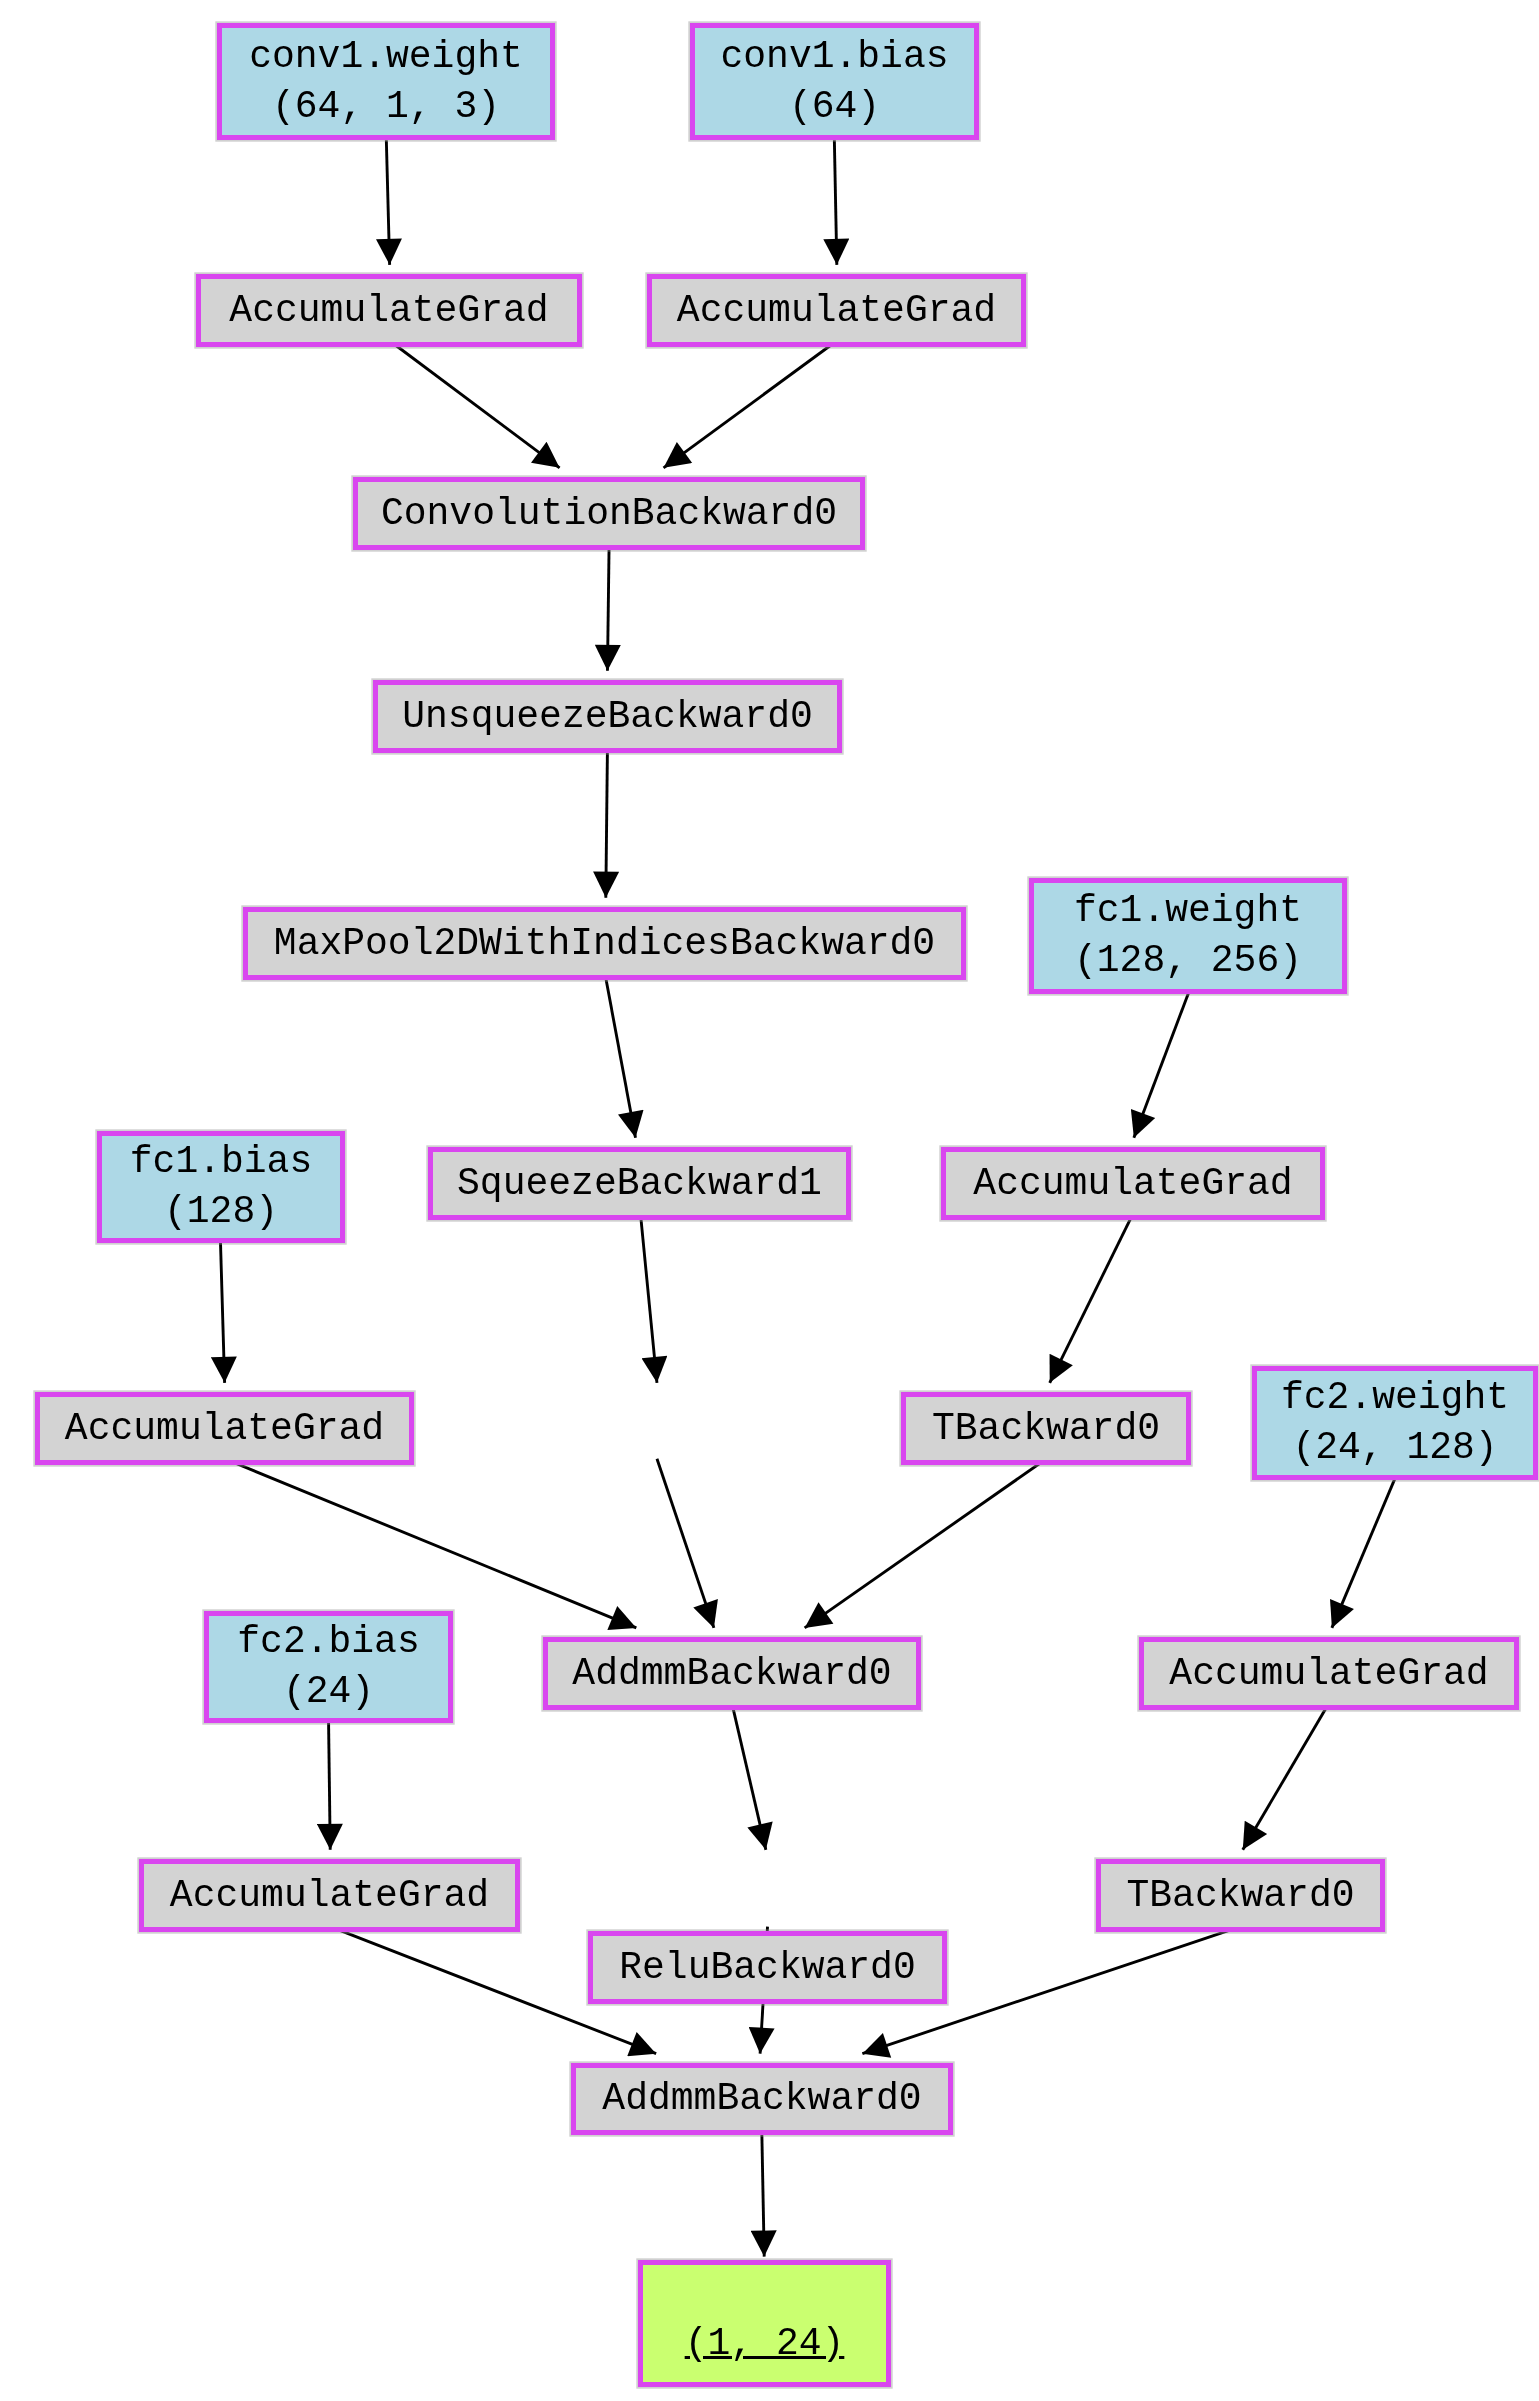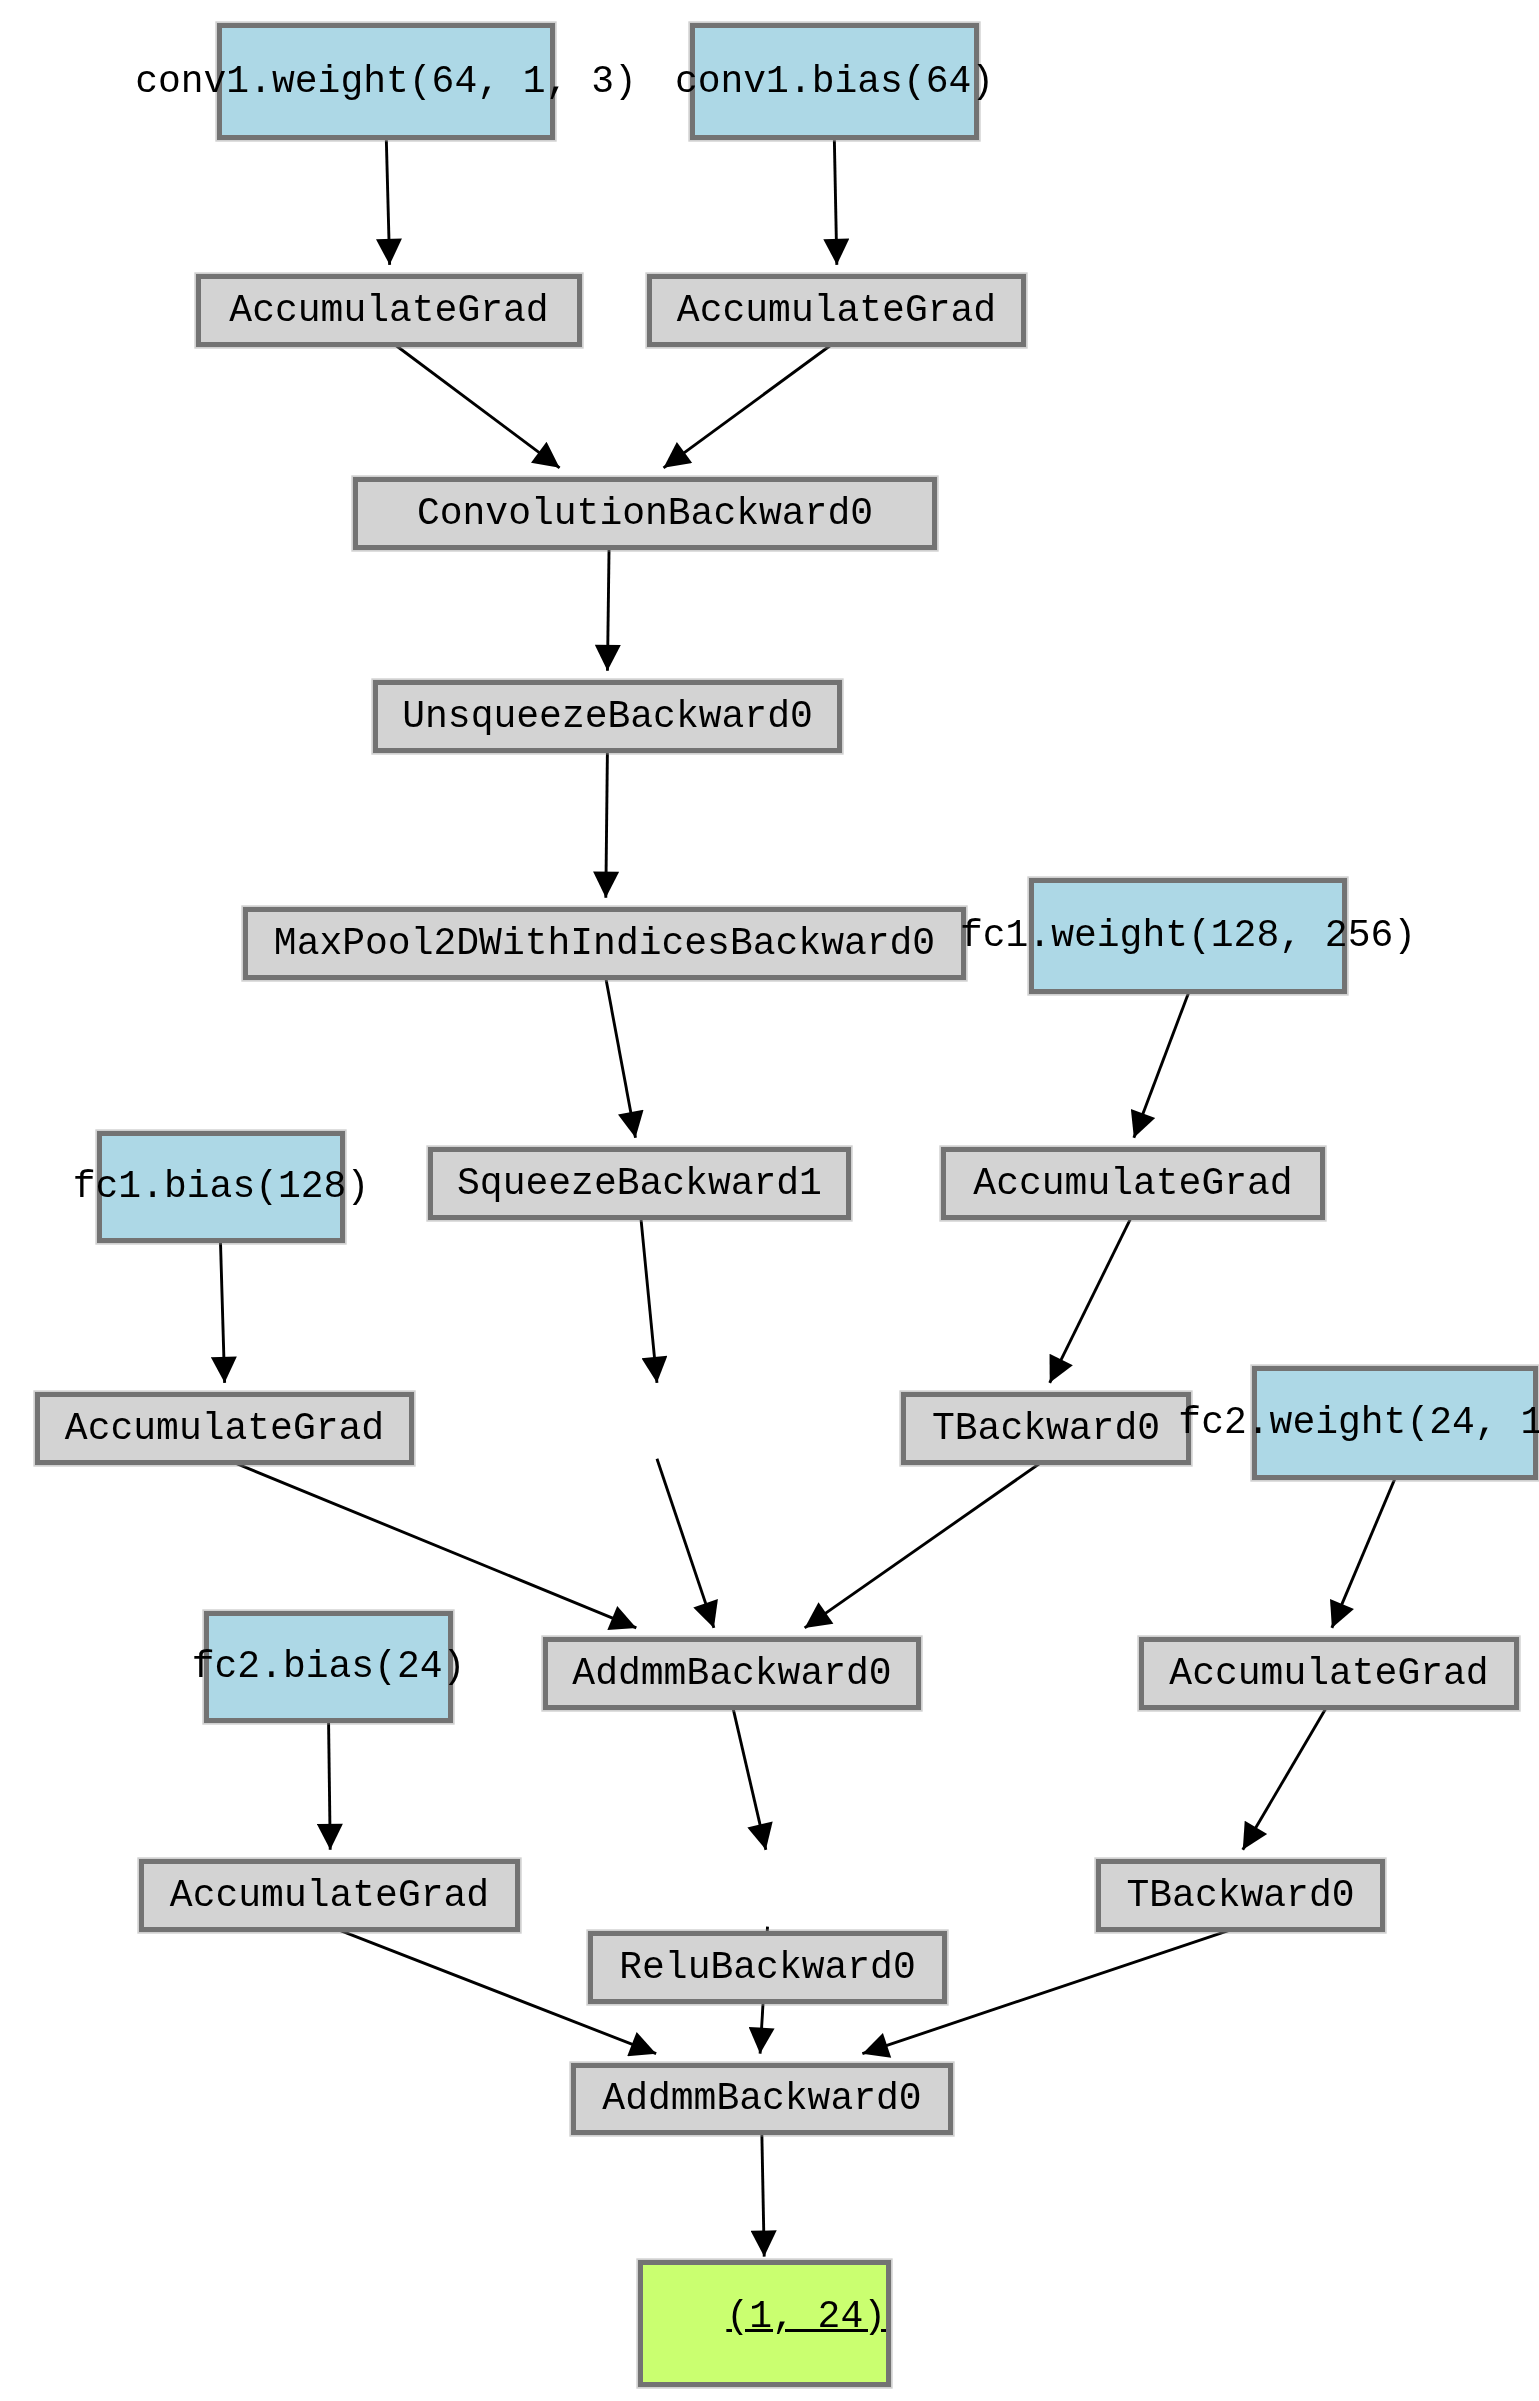--- a/index.html
+++ b/index.html
@@ -6,23 +6,23 @@
   body{
     width:1540px;height:2401px;overflow:hidden;position:relative;
     background:#ffffff;
     font-family:"Liberation Mono","DejaVu Sans Mono",monospace;
   }
   #graph-canvas{position:absolute;left:0;top:0;width:1540px;height:2401px;}
   svg.edge-layer{position:absolute;left:0;top:0;}
   .edge{stroke:#000000;stroke-width:3.5;fill:none;}
   .node{
     position:absolute;box-sizing:border-box;
-    border:5px solid #737373;
+    border:5px solid #d946ef;
     box-shadow:0 0 0 1.7px rgba(150,150,150,0.45);
-    display:flex;flex-direction:row;align-items:center;justify-content:center;
+    display:flex;flex-direction:column;align-items:center;justify-content:center;
     font-size:38px;line-height:50px;color:#000000;text-align:center;
     white-space:nowrap;
   }
   .node.param{background:var(--param-fill,#add8e6);}
   .node.op{background:var(--op-fill,#d3d3d3);margin-top:6px;}
   .node.output{background:var(--output-fill,#caff70);justify-content:flex-end;padding-bottom:13.2px;text-decoration:underline;}
 </style>
 </head>
 <body style="background: rgb(255, 255, 255);">
 
@@ -67,21 +67,21 @@
     <span>(64)</span>
   </div>
 
   <div class="node op" style="left:196px;top:268px;width:386px;height:73px">
     <span>AccumulateGrad</span>
   </div>
   <div class="node op" style="left:647px;top:268px;width:379px;height:73px">
     <span>AccumulateGrad</span>
   </div>
 
-  <div class="node op" style="left:353px;top:471px;width:584px;height:73px">
+  <div class="node op" style="left:353px;top:471px;width:512px;height:73px">
     <span>ConvolutionBackward0</span>
   </div>
 
   <div class="node op" style="left:373px;top:674px;width:469px;height:73px">
     <span>UnsqueezeBackward0</span>
   </div>
 
   <div class="node op" style="left:243px;top:901px;width:723px;height:73px">
     <span>MaxPool2DWithIndicesBackward0</span>
   </div>

